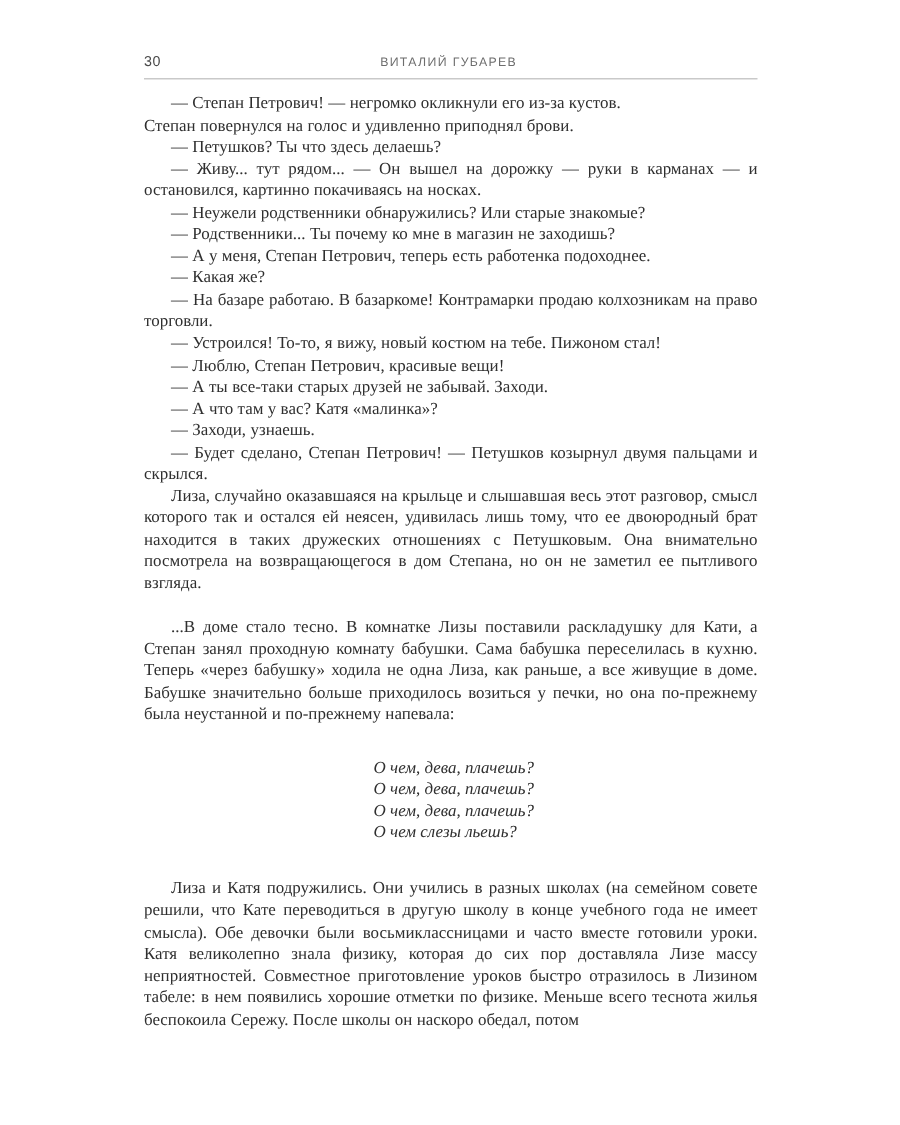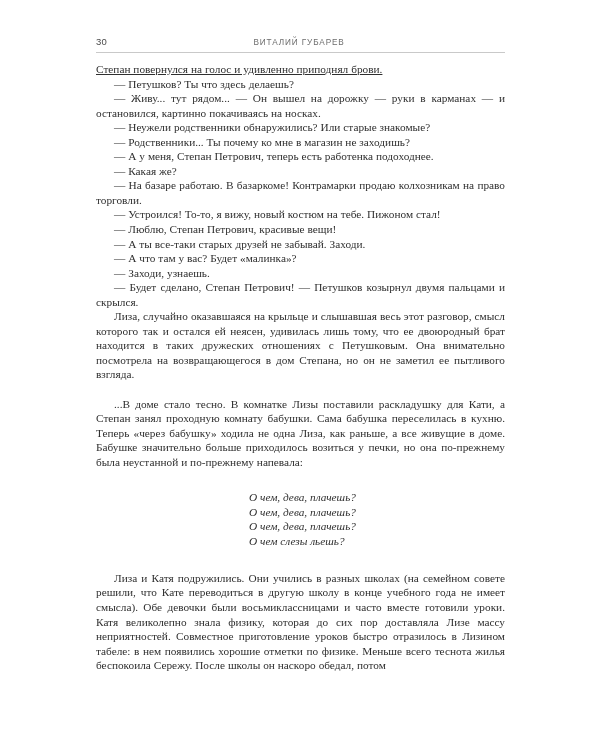--- a/index.html
+++ b/index.html
@@ -74,21 +74,20 @@
     line-height: 14.55px;
     text-align: justify;
     text-indent: 18px;
     color: #2f2f2f;
     -webkit-hyphens: none;
     hyphens: none;
     word-spacing: 0.1px;
   }
   p.para.no-indent {
     text-indent: 0;
-    text-decoration: underline;
   }
   p.para.flow {
     text-align: justify;
     text-align-last: left;
   }
 
   .gap-small {
     height: 14.5px;
   }
   .gap-verse-top {
@@ -124,32 +123,33 @@
 <div class="page">
 
   <div class="running-head">
     <span class="folio">30</span>
     <span class="head-title">ВИТАЛИЙ ГУБАРЕВ</span>
   </div>
   <div class="head-rule"></div>
 
   <div class="textblock">
 
+    <p class="para">— Степан Петрович! — негромко окликнули его из-за кустов.</p>
     <p class="para no-indent">Степан повернулся на голос и удивленно приподнял брови.</p>
     <p class="para">— Петушков? Ты что здесь делаешь?</p>
     <p class="para flow">— Живу... тут рядом... — Он вышел на дорожку — руки в карманах — и остановился, картинно покачиваясь на носках.</p>
     <p class="para">— Неужели родственники обнаружились? Или старые знакомые?</p>
     <p class="para">— Родственники... Ты почему ко мне в магазин не заходишь?</p>
     <p class="para">— А у меня, Степан Петрович, теперь есть работенка подоходнее.</p>
     <p class="para">— Какая же?</p>
     <p class="para flow">— На базаре работаю. В базаркоме! Контрамарки продаю колхозникам на право торговли.</p>
     <p class="para">— Устроился! То-то, я вижу, новый костюм на тебе. Пижоном стал!</p>
     <p class="para">— Люблю, Степан Петрович, красивые вещи!</p>
     <p class="para">— А ты все-таки старых друзей не забывай. Заходи.</p>
-    <p class="para">— А что там у вас? Будет «малинка»?</p>
+    <p class="para">— А что там у вас? Катя «малинка»?</p>
     <p class="para">— Заходи, узнаешь.</p>
     <p class="para flow">— Будет сделано, Степан Петрович! — Петушков козырнул двумя пальцами и скрылся.</p>
     <p class="para flow">Лиза, случайно оказавшаяся на крыльце и слышавшая весь этот разговор, смысл которого так и остался ей неясен, удивилась лишь тому, что ее двоюродный брат находится в таких дружеских отношениях с Петушковым. Она внимательно посмотрела на возвращающегося в дом Степана, но он не заметил ее пытливого взгляда.</p>
 
     <div class="gap-small"></div>
 
     <p class="para flow">...В доме стало тесно. В комнатке Лизы поставили раскладушку для Кати, а Степан занял проходную комнату бабушки. Сама бабушка переселилась в кухню. Теперь «через бабушку» ходила не одна Лиза, как раньше, а все живущие в доме. Бабушке значительно больше приходилось возиться у печки, но она по-прежнему была неустанной и по-прежнему напевала:</p>
 
     <div class="gap-verse-top"></div>
 

